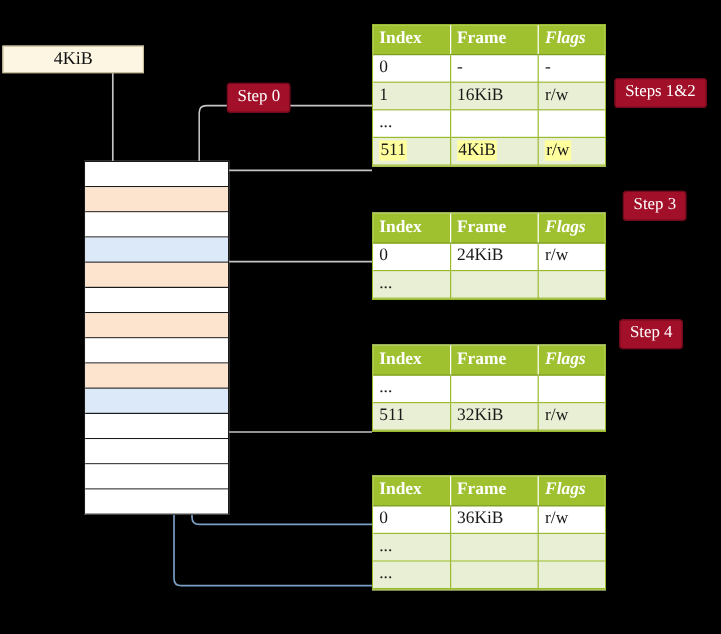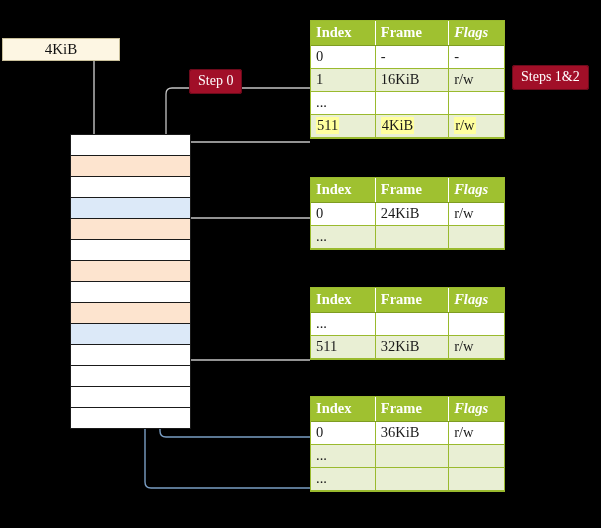--- a/index.html
+++ b/index.html
@@ -192,20 +192,26 @@
 
   <div class="kib-box">
     <span>4KiB</span>
   </div>
 
   <div class="badge badge-step0">
     <span>Step 0</span>
   </div>
   <div class="badge badge-steps12">
     <span>Steps 1&amp;2</span>
+  </div>
+  <div class="badge badge-step3">
+    <span>Step 3</span>
+  </div>
+  <div class="badge badge-step4">
+    <span>Step 4</span>
   </div>
 
   <div class="mem" id="mem-col">
       <div class="mem-row white"></div>
       <div class="mem-row orange"></div>
       <div class="mem-row white"></div>
       <div class="mem-row blue"></div>
       <div class="mem-row orange"></div>
       <div class="mem-row white"></div>
       <div class="mem-row orange"></div>

